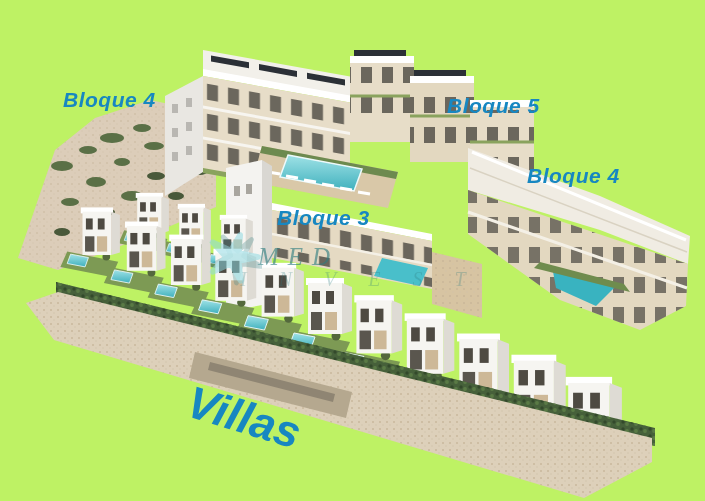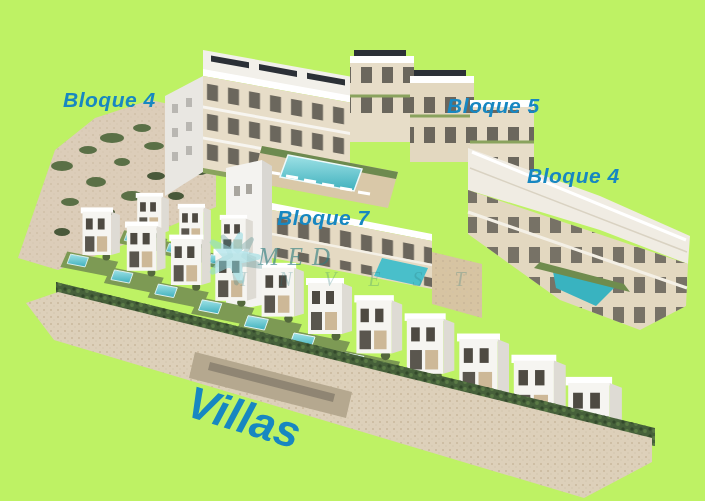--- a/index.html
+++ b/index.html
@@ -208,21 +208,21 @@
     <polygon points="26,303 58,292 652,438 652,462 584,498 54,340" fill="#ddd0ba"></polygon>
     <polygon points="26,303 58,292 652,438 652,462 584,498 54,340" fill="url(#pat-speck)" opacity="0.8"></polygon>
     <polygon points="195,352 352,392 346,418 189,378" fill="#b5a88f"></polygon>
     <polygon points="210,362 335,394 333,402 208,370" fill="#8f8573"></polygon>
   </g>
 </svg>
 
 <div class="blk-label" style="left:63px;top:88px">Bloque 4</div>
 <div class="blk-label" style="left:447px;top:94px">Bloque 5</div>
 <div class="blk-label" style="left:527px;top:164px">Bloque 4</div>
-<div class="blk-label" style="left:277px;top:206px">Bloque 7</div>
+<div class="blk-label" style="left:277px;top:206px">Bloque 3</div>
 <div class="villas-label">Villas</div>
 
 <div class="watermark">
   <span class="star-wrap">
     <svg width="58" height="58" viewBox="-30 -30 60 60">
       <path d="M0,-24 L4.1,-5.7 L24.7,-8 L6.7,2.2 L15.3,21 L0,7 L-15.3,21 L-6.7,2.2 L-24.7,-8 L-4.1,-5.7 Z" transform="rotate(38) translate(4,-2)" fill="none" stroke="var(--watermark-teal,#2e7d80)" stroke-width="5" stroke-linejoin="round" opacity="0.45"></path>
       <path d="M0,-24 L4.1,-5.7 L24.7,-8 L6.7,2.2 L15.3,21 L0,7 L-15.3,21 L-6.7,2.2 L-24.7,-8 L-4.1,-5.7 Z" transform="rotate(18)" fill="var(--starfish-cyan,#8ed9e2)" stroke="var(--starfish-cyan,#8ed9e2)" stroke-width="6" stroke-linejoin="round" opacity="0.85"></path>
     </svg>
   </span>
   <span>MED</span>

